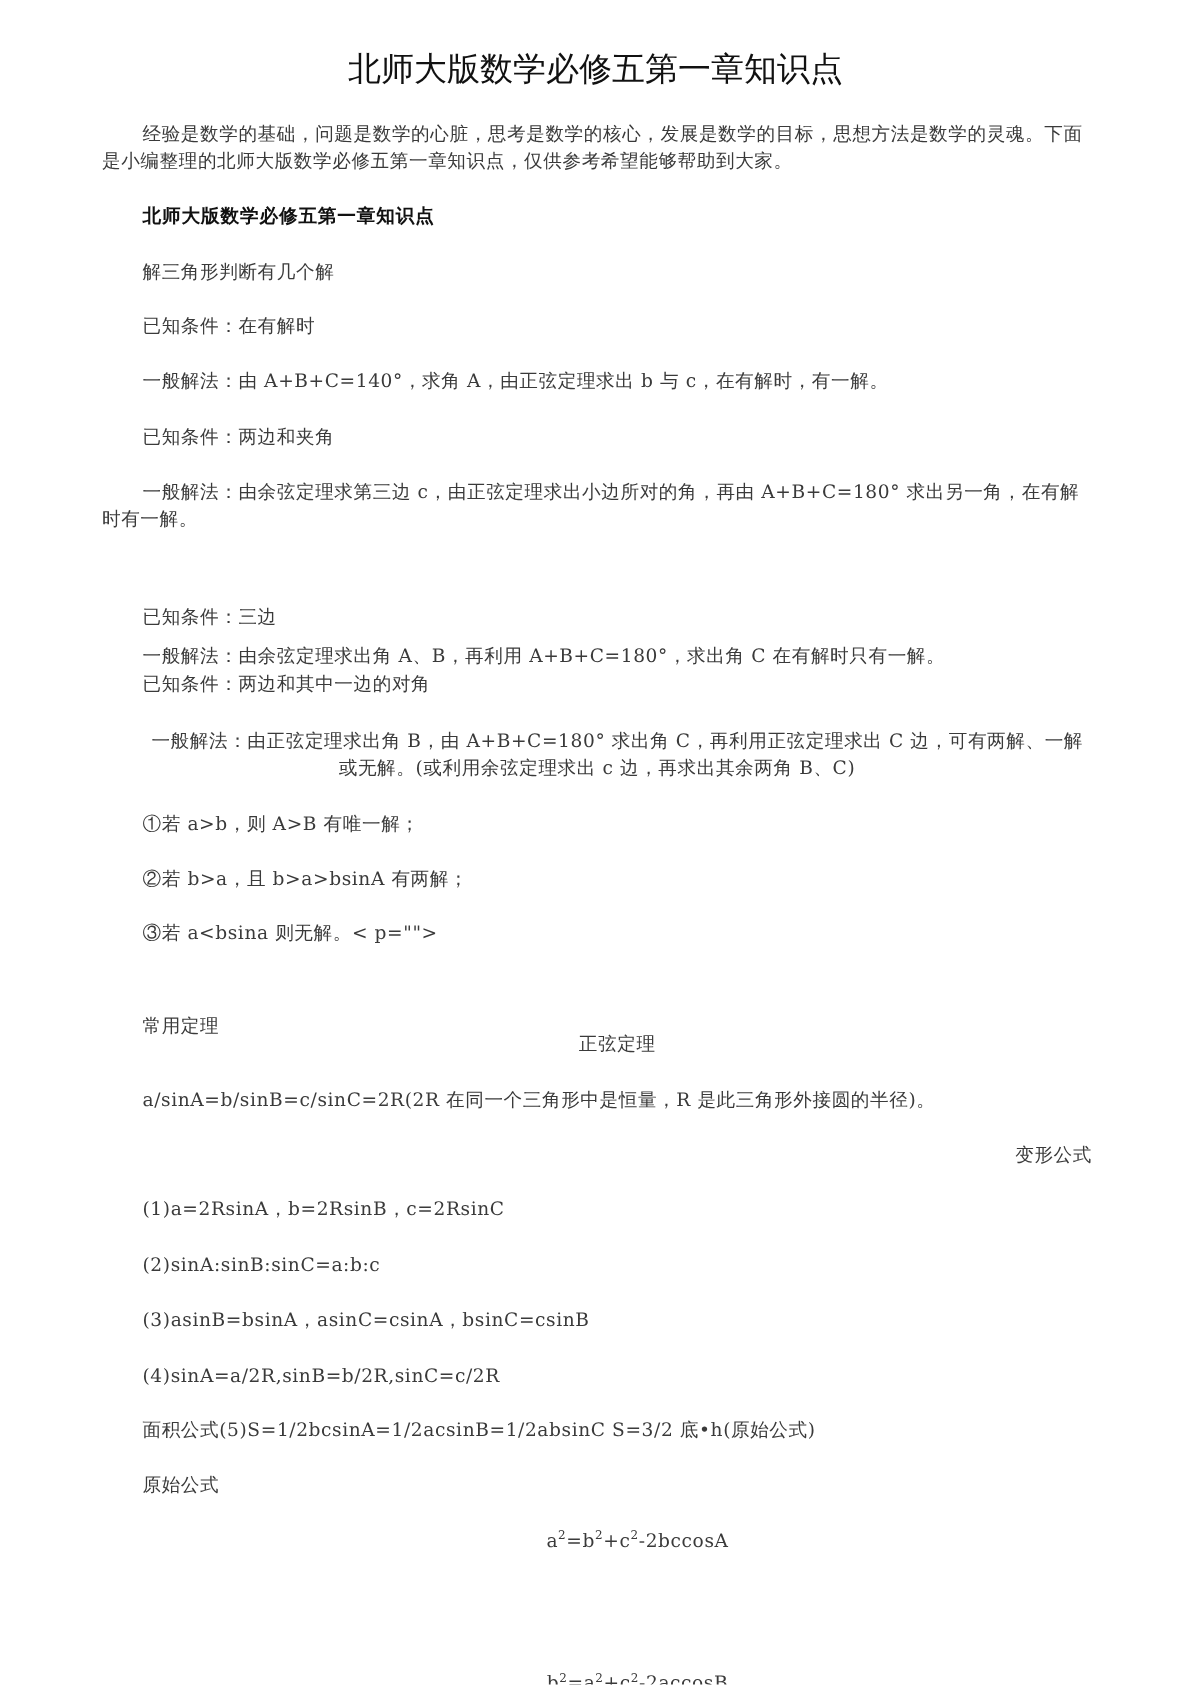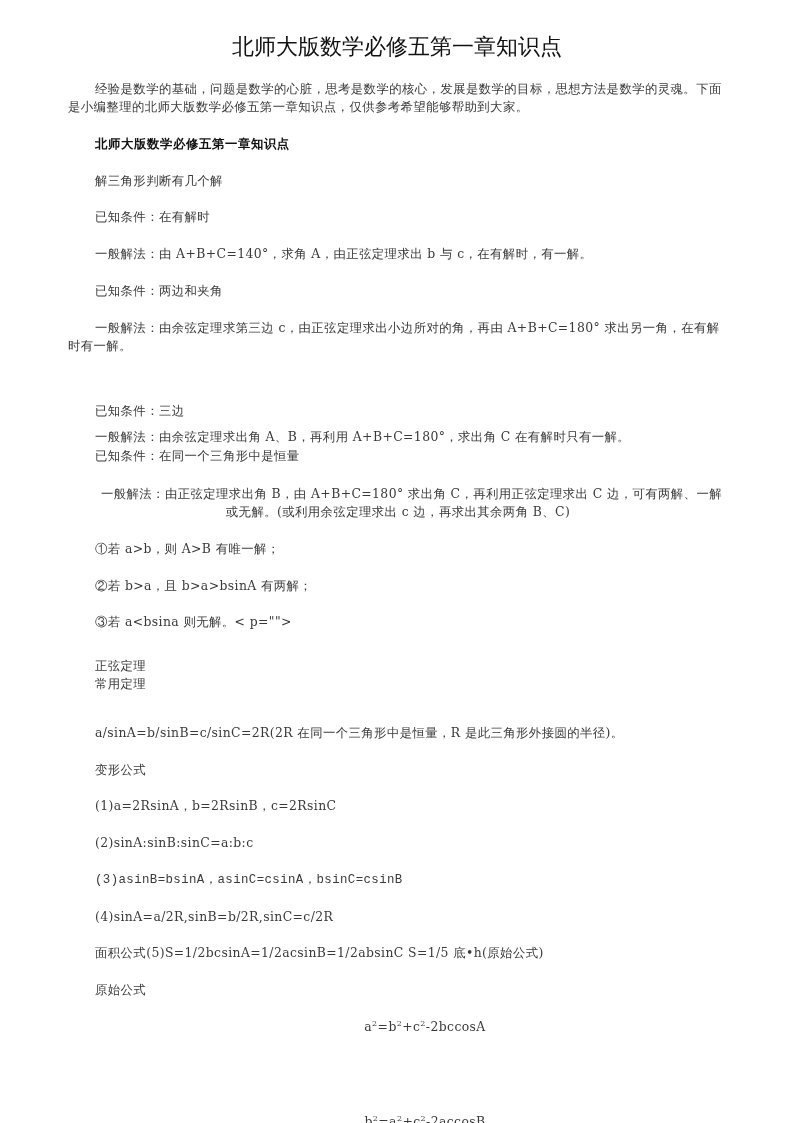--- a/index.html
+++ b/index.html
@@ -72,32 +72,32 @@
 
   <p class="para bold" style="top:135px;">北师大版数学必修五第一章知识点</p>
 
   <p class="para" style="top:172px;">解三角形判断有几个解</p>
   <p class="para" style="top:208px;">已知条件：在有解时</p>
   <p class="para" style="top:245px;">一般解法：由 A+B+C=140°，求角 A，由正弦定理求出 b 与 c，在有解时，有一解。</p>
   <p class="para" style="top:282px;">已知条件：两边和夹角</p>
   <p class="para" style="top:319px;">一般解法：由余弦定理求第三边 c，由正弦定理求出小边所对的角，再由 A+B+C=180° 求出另一角，在有解时有一解。</p>
   <p class="para" style="top:374px;margin-top:28px;">已知条件：三边</p>
   <p class="para" style="top:428px;">一般解法：由余弦定理求出角 A、B，再利用 A+B+C=180°，求出角 C 在有解时只有一解。</p>
-  <p class="para" style="top:447px;">已知条件：在同一个三角形中是恒量</p>
+  <p class="para" style="top:447px;">已知条件：两边和其中一边的对角</p>
   <p class="para" style="top:485px;text-align:center;">一般解法：由正弦定理求出角 B，由 A+B+C=180° 求出角 C，再利用正弦定理求出 C 边，可有两解、一解或无解。(或利用余弦定理求出 c 边，再求出其余两角 B、C)</p>
   <p class="para" style="top:540px;">①若 a&gt;b，则 A&gt;B 有唯一解；</p>
   <p class="para" style="top:577px;">②若 b&gt;a，且 b&gt;a&gt;bsinA 有两解；</p>
   <p class="para" style="top:613px;">③若 a&lt;bsina 则无解。&lt; p=""&gt;</p>
   <p class="para" style="top:632px;margin-top:43px;">常用定理</p>
-  <p class="para" style="top:657px;">正弦定理</p>
+  <p class="para" style="top:687px;text-align:center;">正弦定理</p>
   <p class="para" style="top:724px;">a/sinA=b/sinB=c/sinC=2R(2R 在同一个三角形中是恒量，R 是此三角形外接圆的半径)。</p>
-  <p class="para" style="top:761px;">变形公式</p>
+  <p class="para" style="top:761px;text-align:right;">变形公式</p>
   <p class="para" style="top:797px;">(1)a=2RsinA，b=2RsinB，c=2RsinC</p>
   <p class="para" style="top:834px;">(2)sinA:sinB:sinC=a:b:c</p>
-  <p class="para" style="top:871px;font-family:Liberation Mono, monospace;">(3)asinB=bsinA，asinC=csinA，bsinC=csinB</p>
+  <p class="para" style="top:871px;">(3)asinB=bsinA，asinC=csinA，bsinC=csinB</p>
   <p class="para" style="top:908px;">(4)sinA=a/2R,sinB=b/2R,sinC=c/2R</p>
-  <p class="para" style="top:944px;">面积公式(5)S=1/2bcsinA=1/2acsinB=1/2absinC S=1/5 底•h(原始公式)</p>
+  <p class="para" style="top:944px;">面积公式(5)S=1/2bcsinA=1/2acsinB=1/2absinC S=3/2 底•h(原始公式)</p>
   <p class="para" style="top:981px;">原始公式</p>
 
   <p class="para noindent" style="top:1018px;"><span>a</span><sup>2</sup>=<span>b</span><sup>2</sup>+<span>c</span><sup>2</sup><span>-2bccosA</span></p>
 
   <p class="para noindent" style="top:1113px;"><span>b</span><sup>2</sup>=<span>a</span><sup>2</sup>+<span>c</span><sup>2</sup><span>-2accosB</span></p>
 </div>
 
 </body></html>

